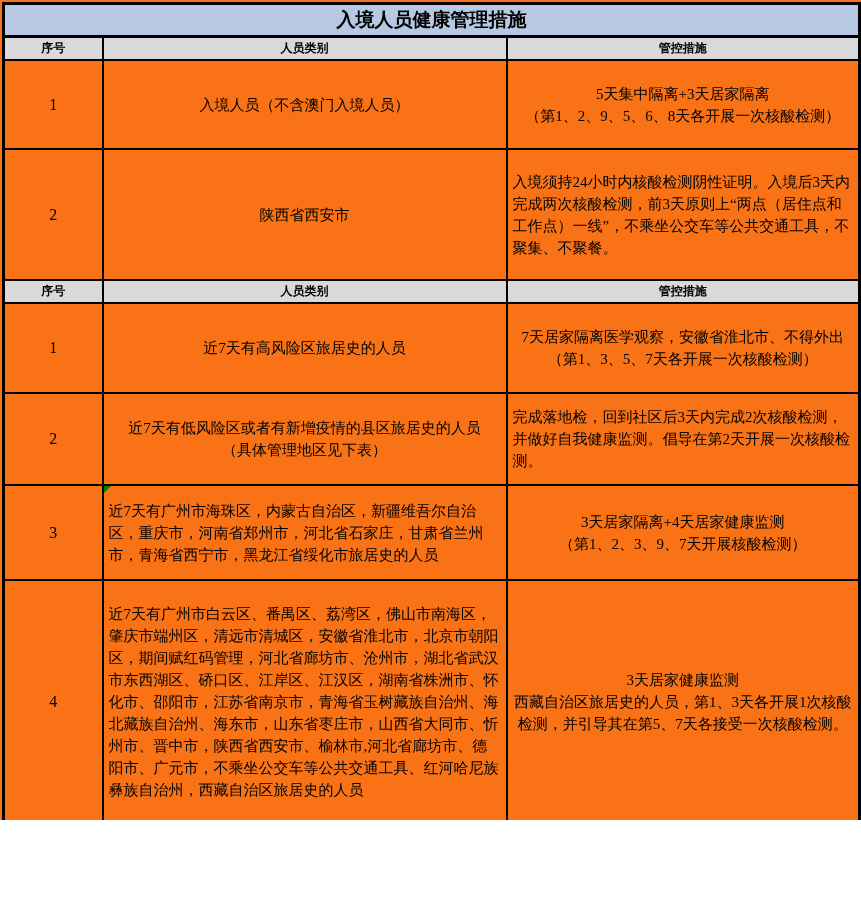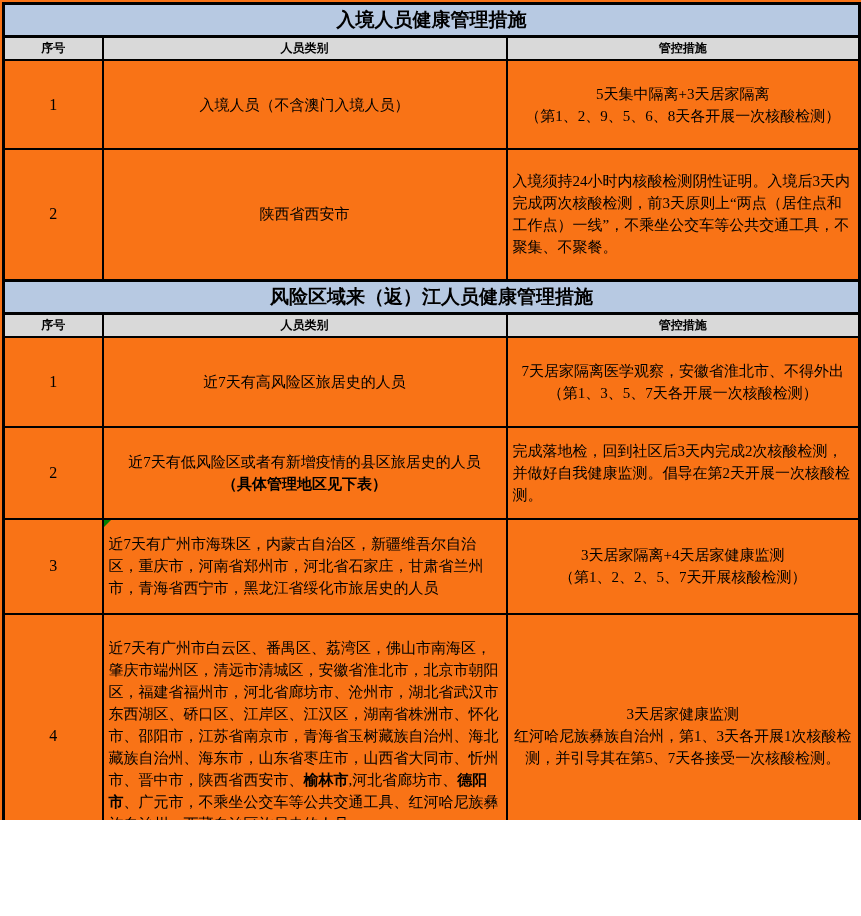--- a/index.html
+++ b/index.html
@@ -19,21 +19,21 @@
     border-top:3px solid var(--border,#000);border-bottom:3px solid var(--border,#000);
   }
   tr.col-head td{
     background:var(--gray,#D9D9D9);
     font-size:12px;font-weight:bold;text-align:center;
   }
   td.num{text-align:center;font-size:16px;}
   td.cat,td.meas{font-size:15px;line-height:22px;}
   .al-c{text-align:center;}
   .al-l{text-align:left;}
-  .b{font-weight:bold;margin-top:17px;}
+  .b{font-weight:normal;margin-top:17px;}
   td.flagged{position:relative;}
   .comment-flag{
     position:absolute;left:0;top:0;width:0;height:0;
     border-top:7px solid var(--green,#008000);
     border-right:7px solid transparent;
   }
   
   .h-t1{height:32px}.h-h1{height:23px}.h-r11{height:89px}.h-r12{height:131px}
   .h-t2{height:33px}.h-h2{height:23px}.h-r21{height:90px}.h-r22{height:92px}
   .h-r23{height:95px}.h-r24{height:245px}
@@ -71,23 +71,20 @@
     <tr class="h-r12">
       <td class="num">2</td>
       <td class="cat al-c">
             <div><span>陕西省西安市</span></div>
           </td>
       <td class="meas al-l">
             <div><span>入境须持24小时内核酸检测阴性证明。入境后3天内完成两次核酸检测，前3天原则上“两点（居住点和工作点）一线”，不乘坐公交车等公共交通工具，不聚集、不聚餐。</span></div>
           </td>
     </tr>
 
-    <tr class="sec-title h-t2">
-      <td colspan="3">风险区域来（返）江人员健康管理措施</td>
-    </tr>
     <tr class="col-head h-h2">
       <td>序号</td>
       <td>人员类别</td>
       <td>管控措施</td>
     </tr>
     <tr class="h-r21">
       <td class="num">1</td>
       <td class="cat al-c">
             <div><span>近7天有高风险区旅居史的人员</span></div>
           </td>
@@ -107,28 +104,28 @@
           </td>
     </tr>
     <tr class="h-r23">
       <td class="num">3</td>
       <td class="cat al-l flagged">
         <span class="comment-flag"></span>
       <div><span>近7天有广州市海珠区，内蒙古自治区，新疆维吾尔自治区，重庆市，河南省郑州市，河北省石家庄，甘肃省兰州市，青海省西宁市，黑龙江省绥化市旅居史的人员</span></div>
           </td>
       <td class="meas al-c">
             <div><span>3天居家隔离+4天居家健康监测</span></div>
-            <div><span>（第1、2、2、5、7天开展核酸检测）</span></div>
+            <div><span>（第1、2、3、9、7天开展核酸检测）</span></div>
           </td>
     </tr>
     <tr class="h-r24">
       <td class="num">4</td>
       <td class="cat al-l">
-            <div><span>近7天有广州市白云区、番禺区、荔湾区，佛山市南海区，肇庆市端州区，清远市清城区，安徽省淮北市，北京市朝阳区，福建省福州市，河北省廊坊市、沧州市，湖北省武汉市东西湖区、硚口区、江岸区、江汉区，湖南省株洲市、怀化市、邵阳市，江苏省南京市，青海省玉树藏族自治州、海北藏族自治州、海东市，山东省枣庄市，山西省大同市、忻州市、晋中市，陕西省西安市、</span><span class="b">榆林市</span><span>,河北省廊坊市、</span><span class="b">德阳市</span><span>、广元市，不乘坐公交车等公共交通工具、红河哈尼族彝族自治州，西藏自治区旅居史的人员</span></div>
+            <div><span>近7天有广州市白云区、番禺区、荔湾区，佛山市南海区，肇庆市端州区，清远市清城区，安徽省淮北市，北京市朝阳区，期间赋红码管理，河北省廊坊市、沧州市，湖北省武汉市东西湖区、硚口区、江岸区、江汉区，湖南省株洲市、怀化市、邵阳市，江苏省南京市，青海省玉树藏族自治州、海北藏族自治州、海东市，山东省枣庄市，山西省大同市、忻州市、晋中市，陕西省西安市、</span><span class="b">榆林市</span><span>,河北省廊坊市、</span><span class="b">德阳市</span><span>、广元市，不乘坐公交车等公共交通工具、红河哈尼族彝族自治州，西藏自治区旅居史的人员</span></div>
           </td>
       <td class="meas al-c">
             <div><span>3天居家健康监测</span></div>
-            <div><span>红河哈尼族彝族自治州，第1、3天各开展1次核酸检测，并引导其在第5、7天各接受一次核酸检测。</span></div>
+            <div><span>西藏自治区旅居史的人员，第1、3天各开展1次核酸检测，并引导其在第5、7天各接受一次核酸检测。</span></div>
           </td>
     </tr>
   </tbody>
     </table>
 </div>
 
 </body></html>

